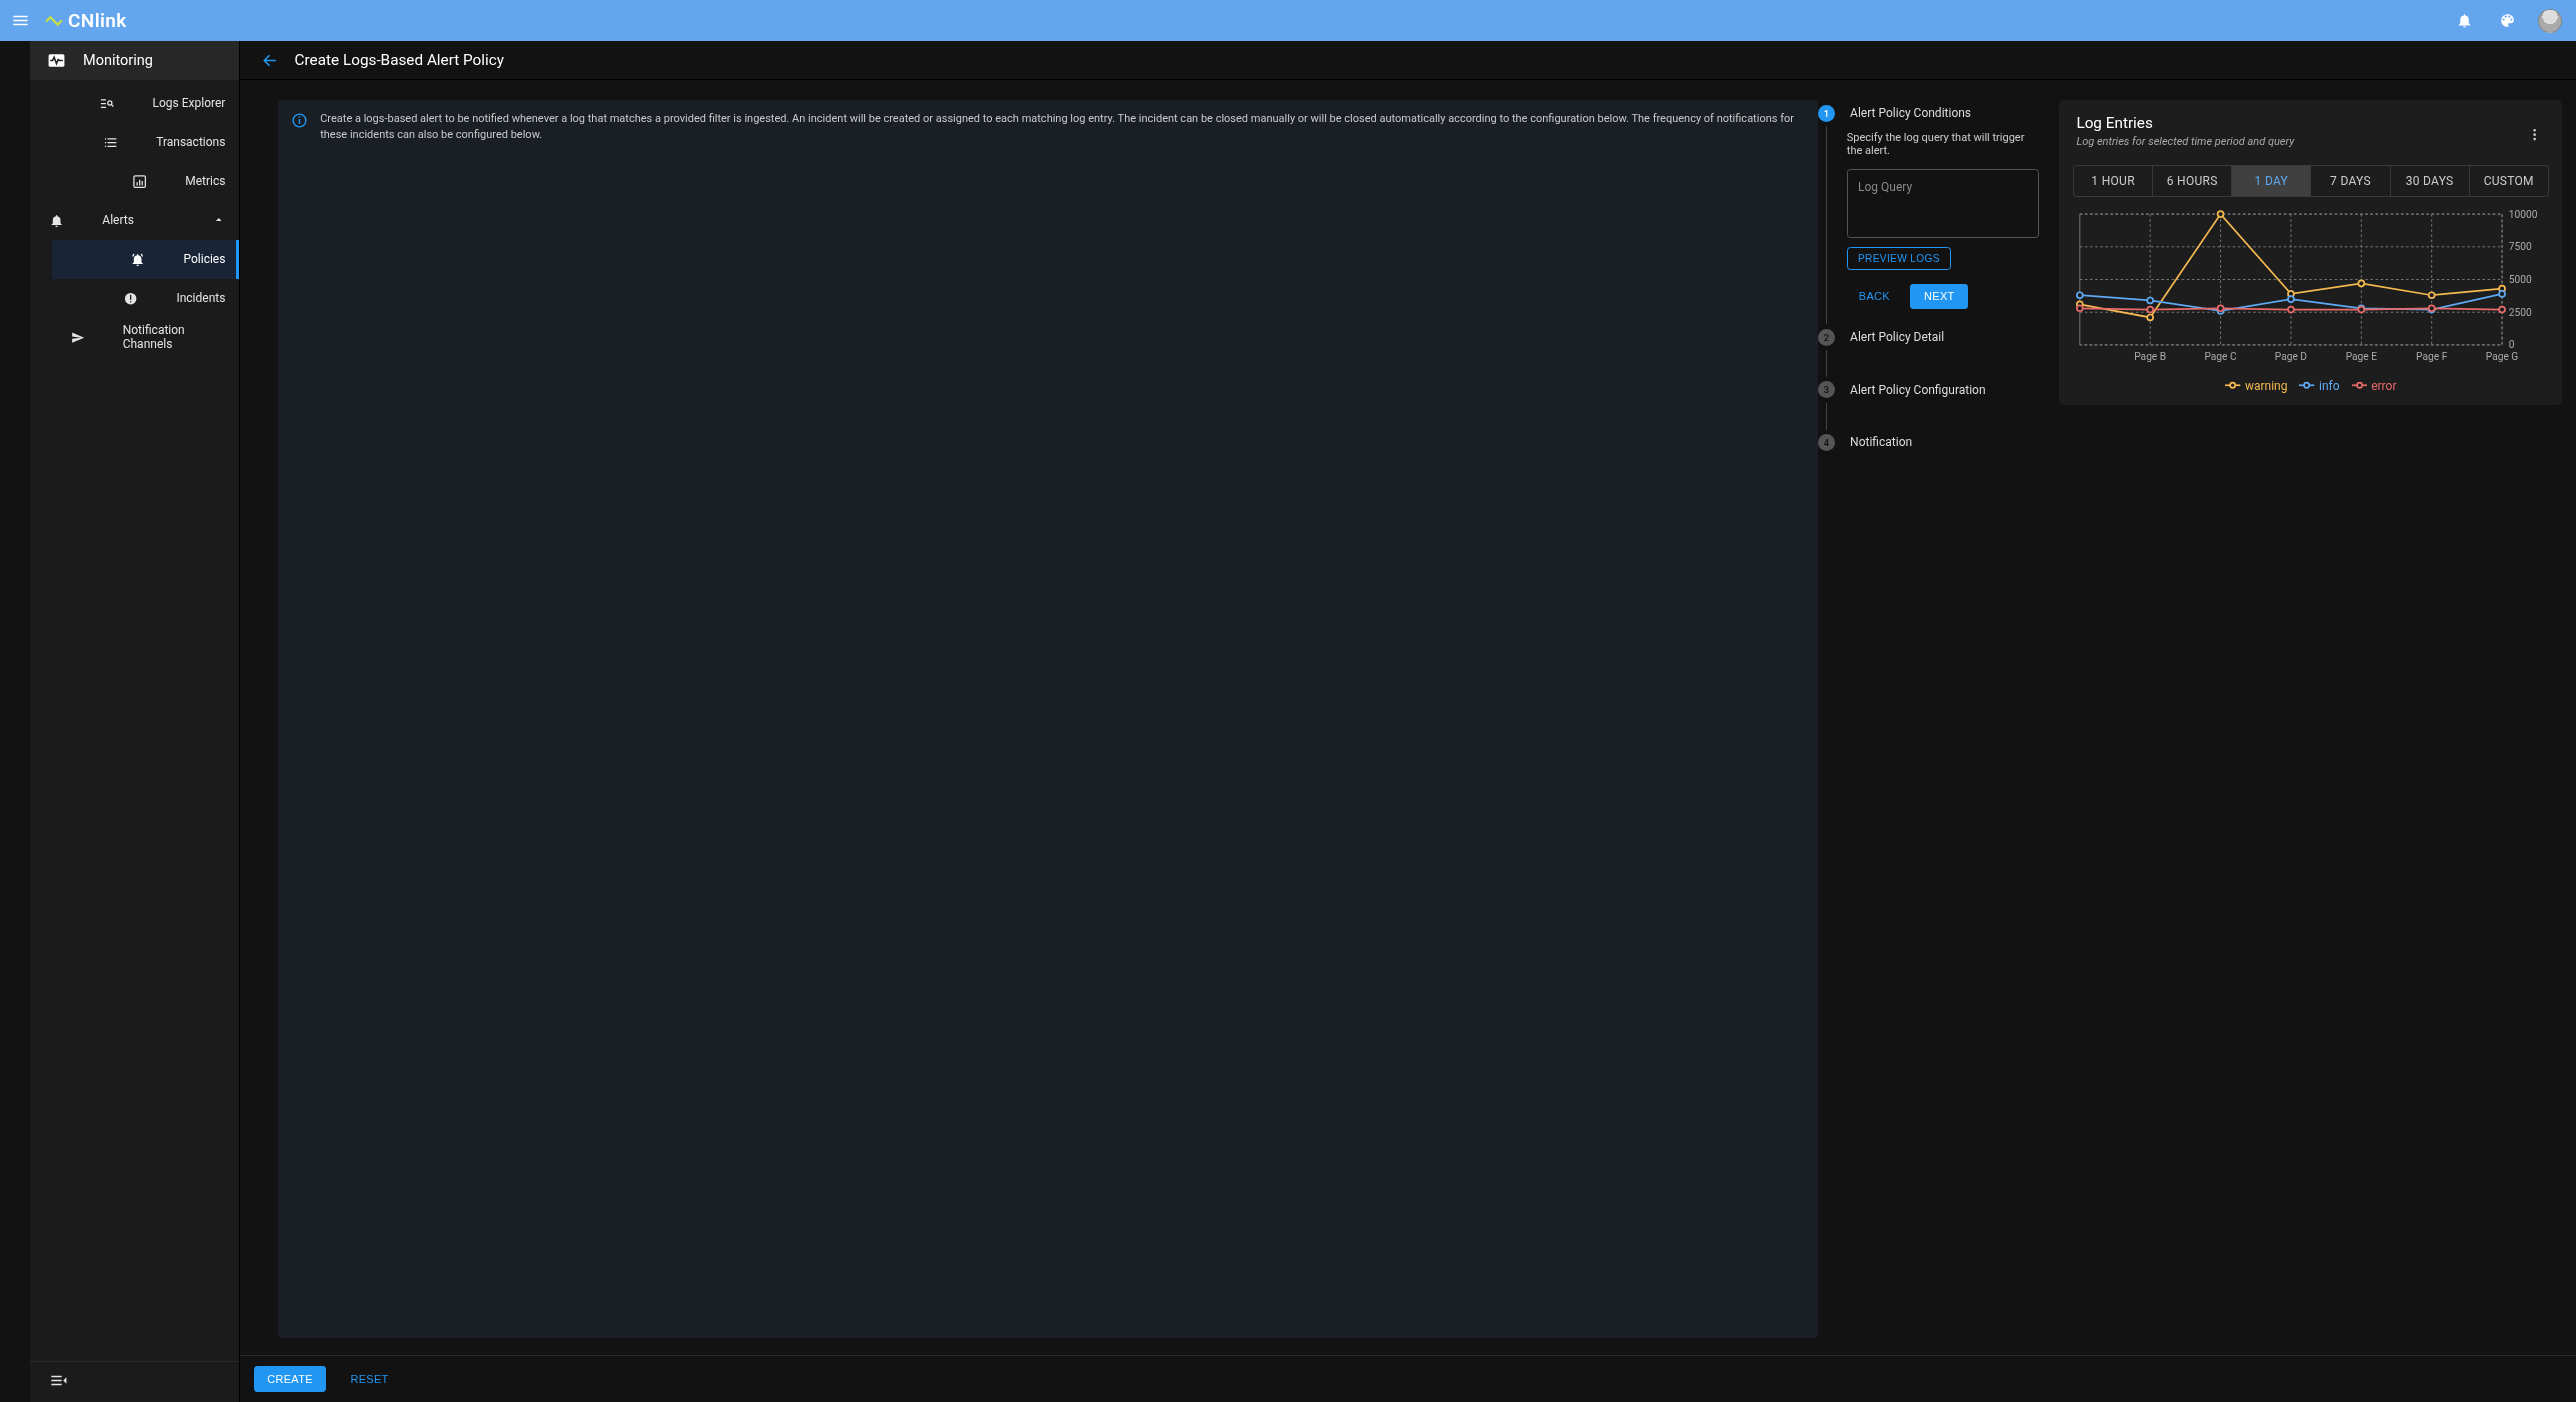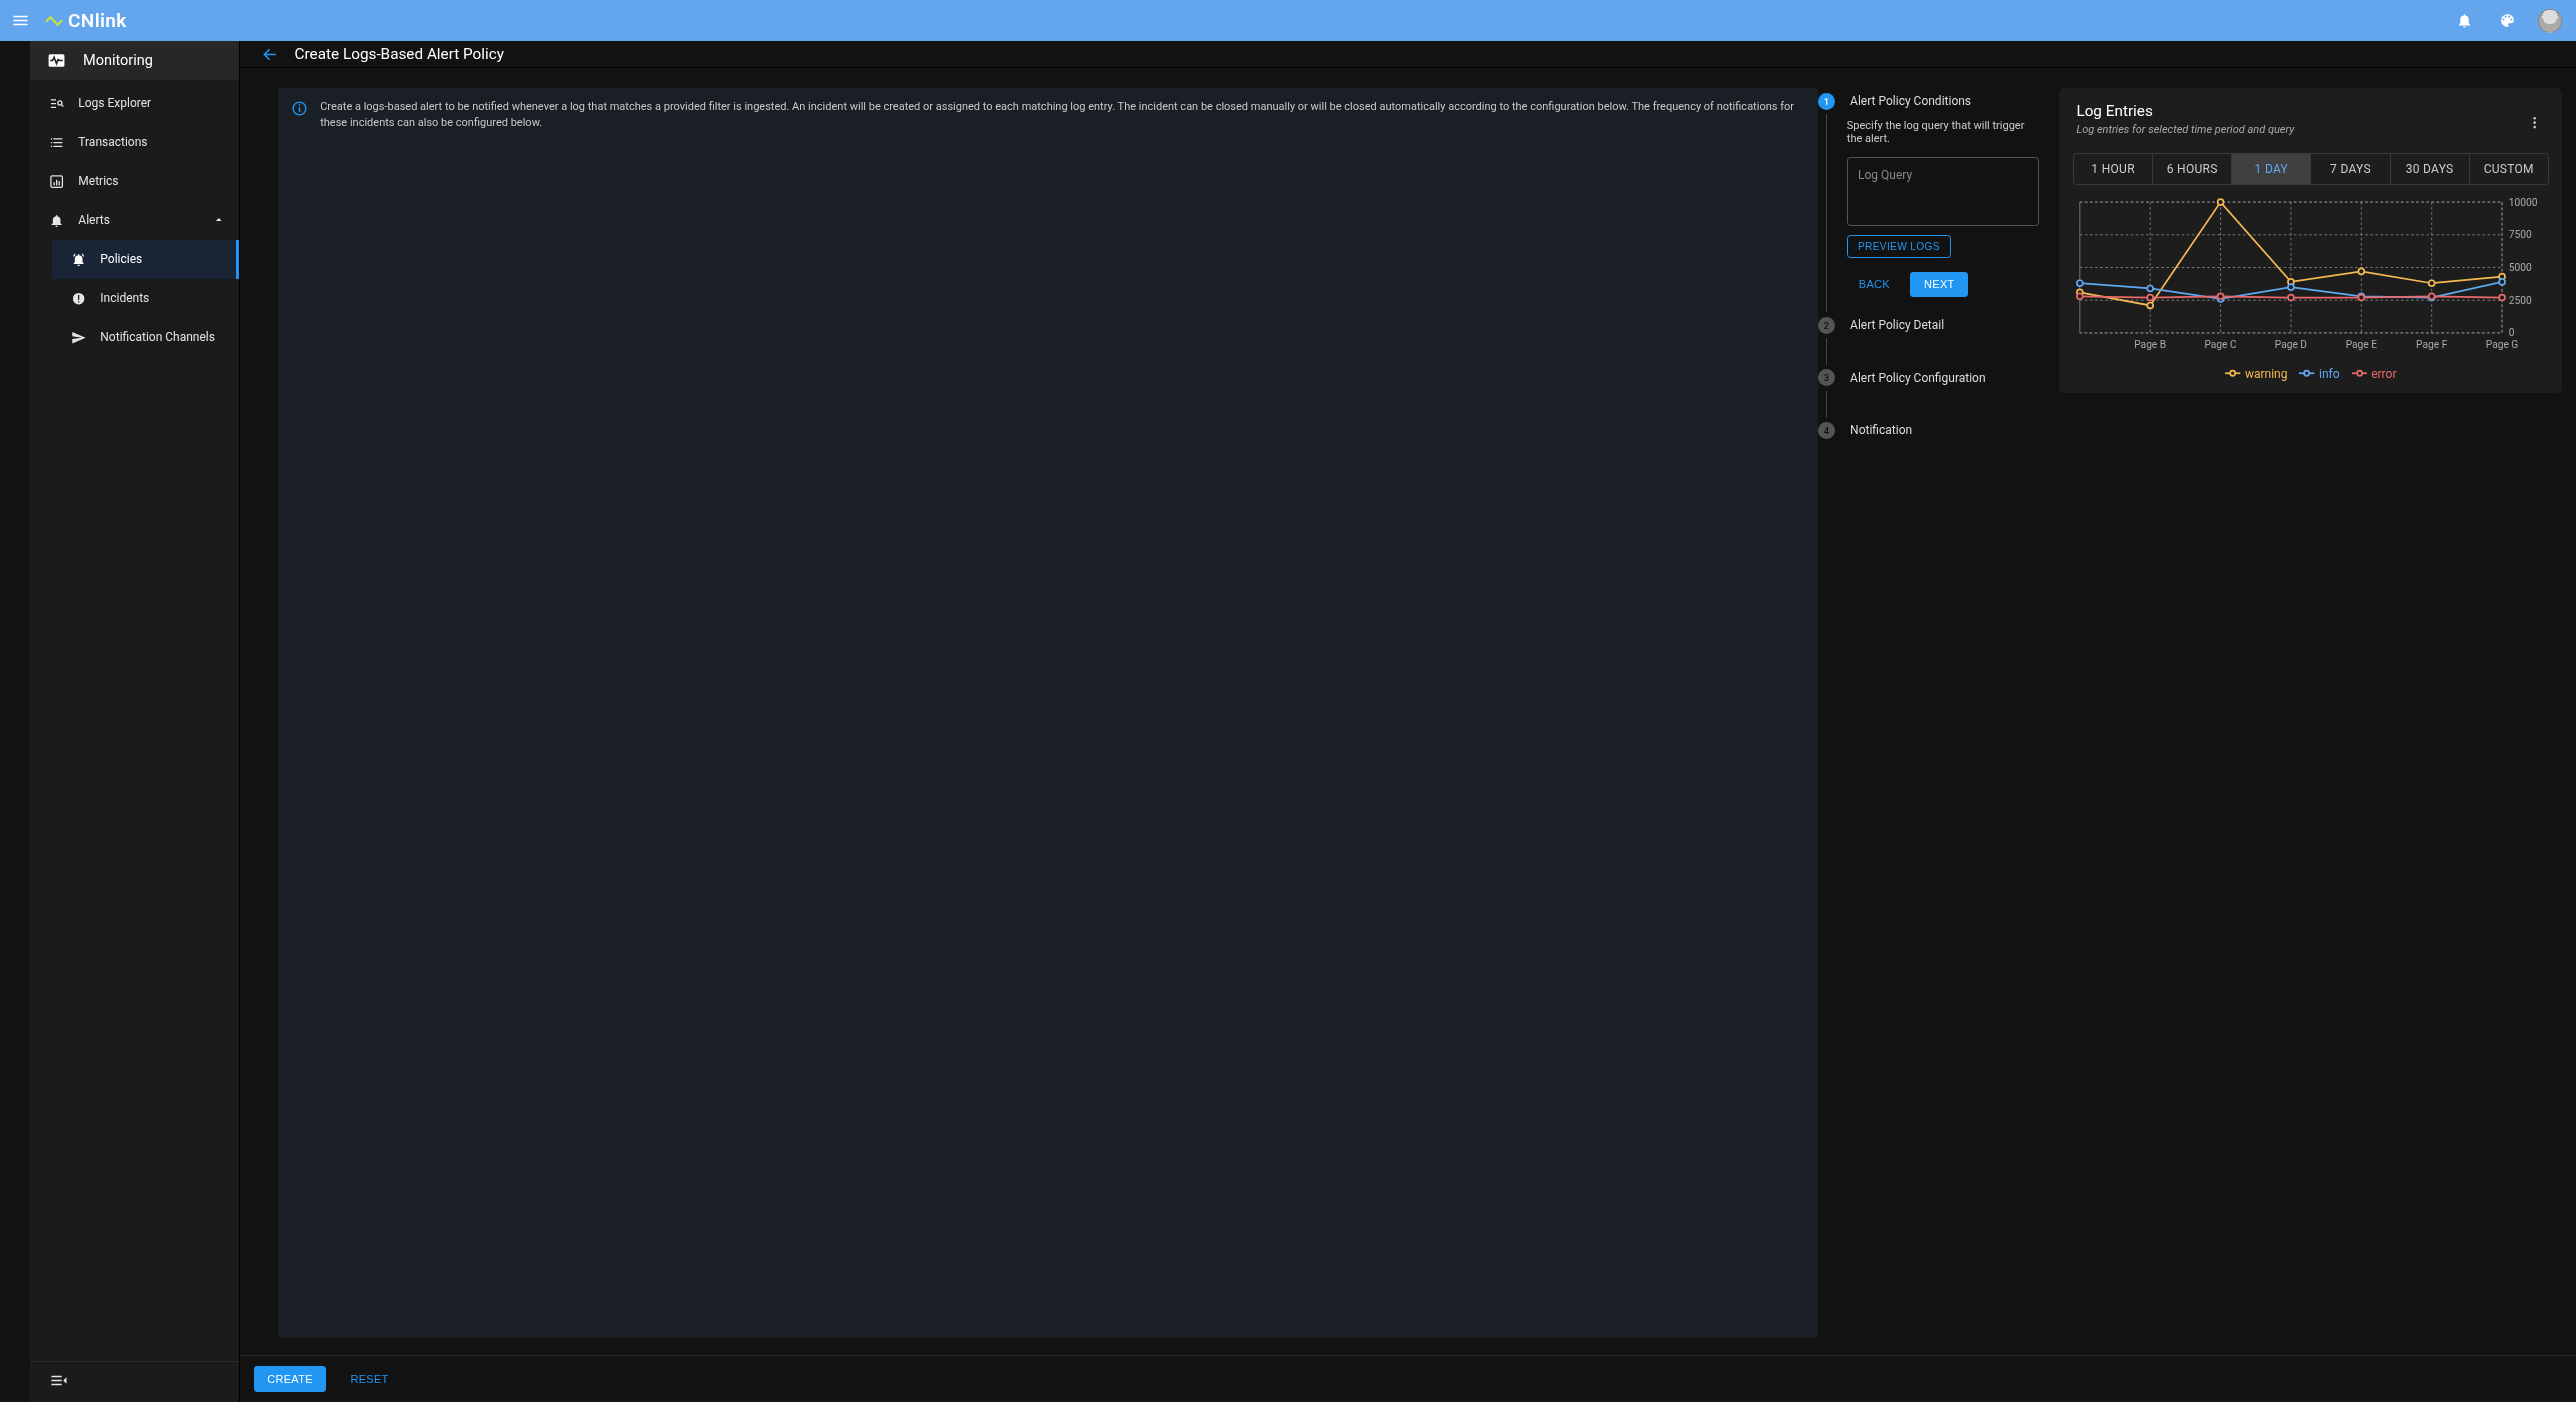--- a/index.html
+++ b/index.html
@@ -51,25 +51,26 @@
   gap: 17px;
   font-size: 14.5px;
   color: #fff;
 }
 .sidebar .nav { flex: 1; padding-top: 3.4px; }
 .sidebar .nav-item {
   display: flex;
   align-items: center;
   padding: 0 13.6px 0 19px;
   height: 39px;
-  gap: 14px;
+  gap: 38px;
   font-size: 12px;
   color: #e4e4e4;
   cursor: pointer;
   position: relative;
+  justify-content: flex-end;
 }
 .sidebar .nav-item .chev { margin-left: auto; }
 .sidebar .nav-sub {
   padding-left: 22px;
 }
 .sidebar .nav-sub .nav-item { height: 39px; }
 .sidebar .nav-item.active {
   background: #192436;
   color: #fff;
 }
@@ -84,21 +85,21 @@
   border-top: 0.9px solid #2a2a2a;
   height: 41px;
   display: flex;
   align-items: center;
   padding-left: 19px;
 }
 
 
 .main { flex: 1; display: flex; flex-direction: column; min-width: 0; }
 .page-header {
-  height: 27px;
+  height: 39px;
   display: flex;
   align-items: center;
   padding: 0 13.6px 0 17px;
   gap: 13.6px;
   border-bottom: 0.9px solid #000;
 }
 .page-header .back-btn { display:flex; align-items:center; justify-content:center; width:24px; height:24px; cursor:pointer; }
 .page-header h1 { font-size: 15.3px; font-weight: 400; color: #fff; }
 
 .content {

